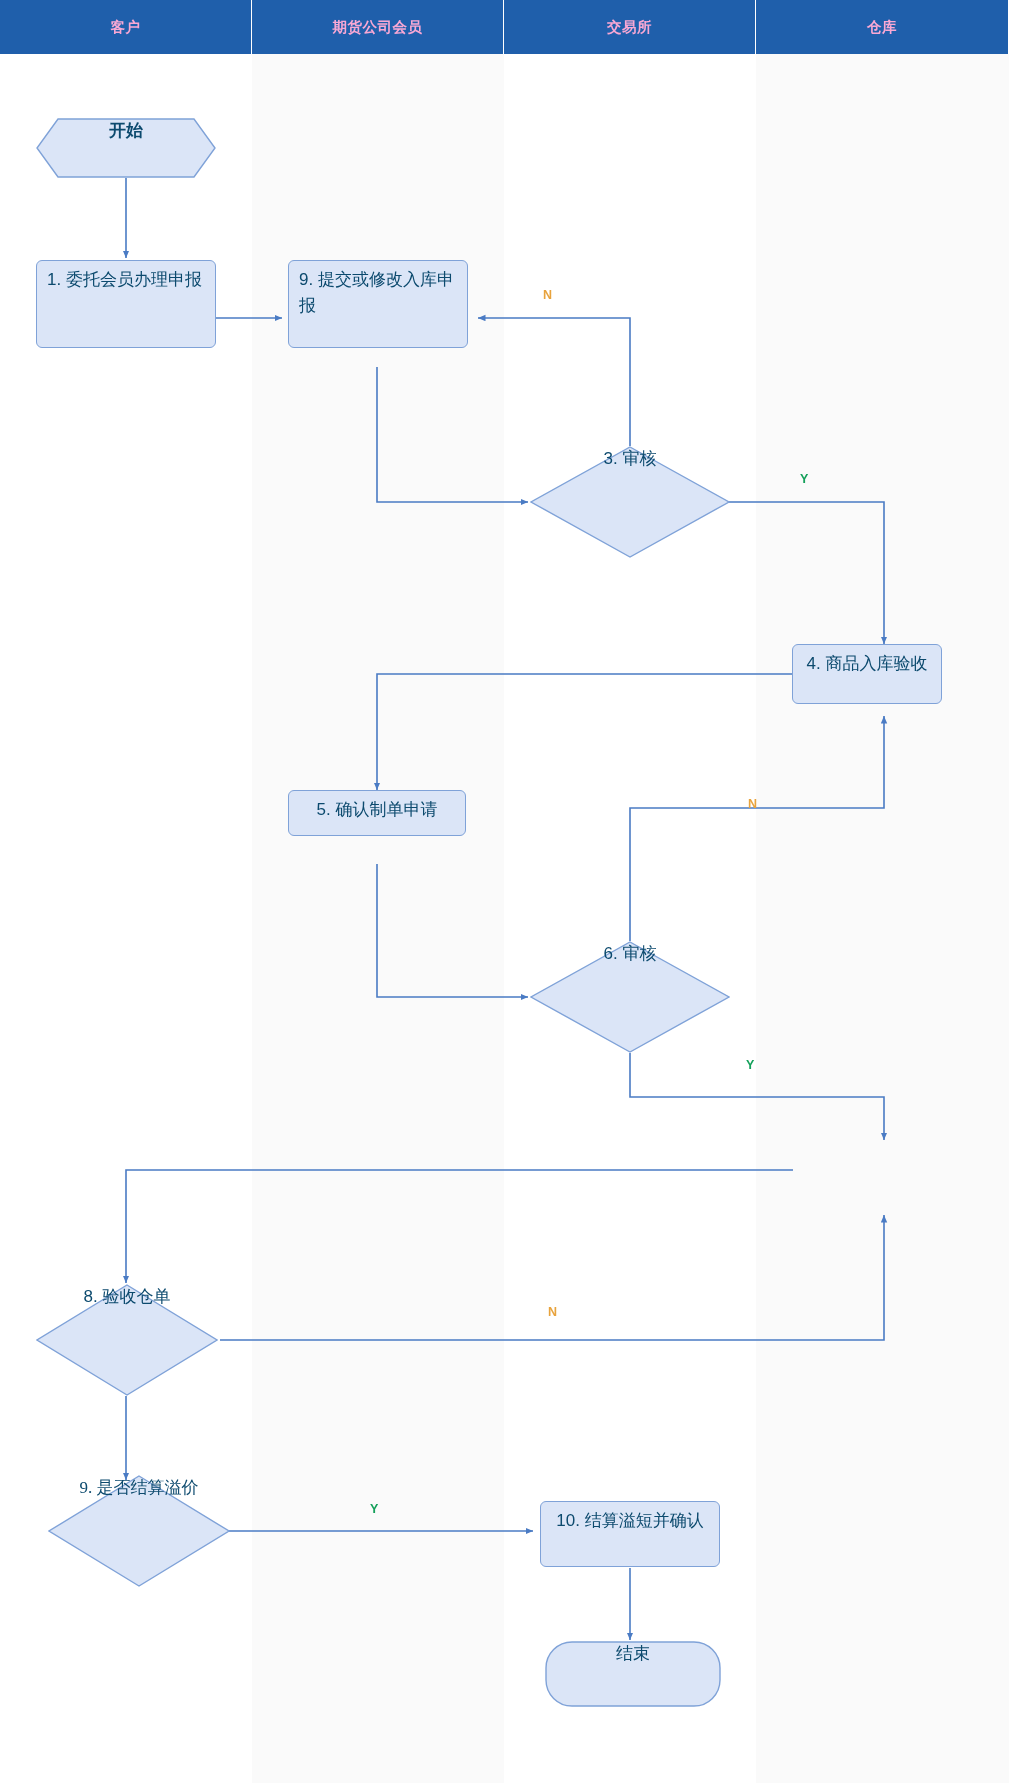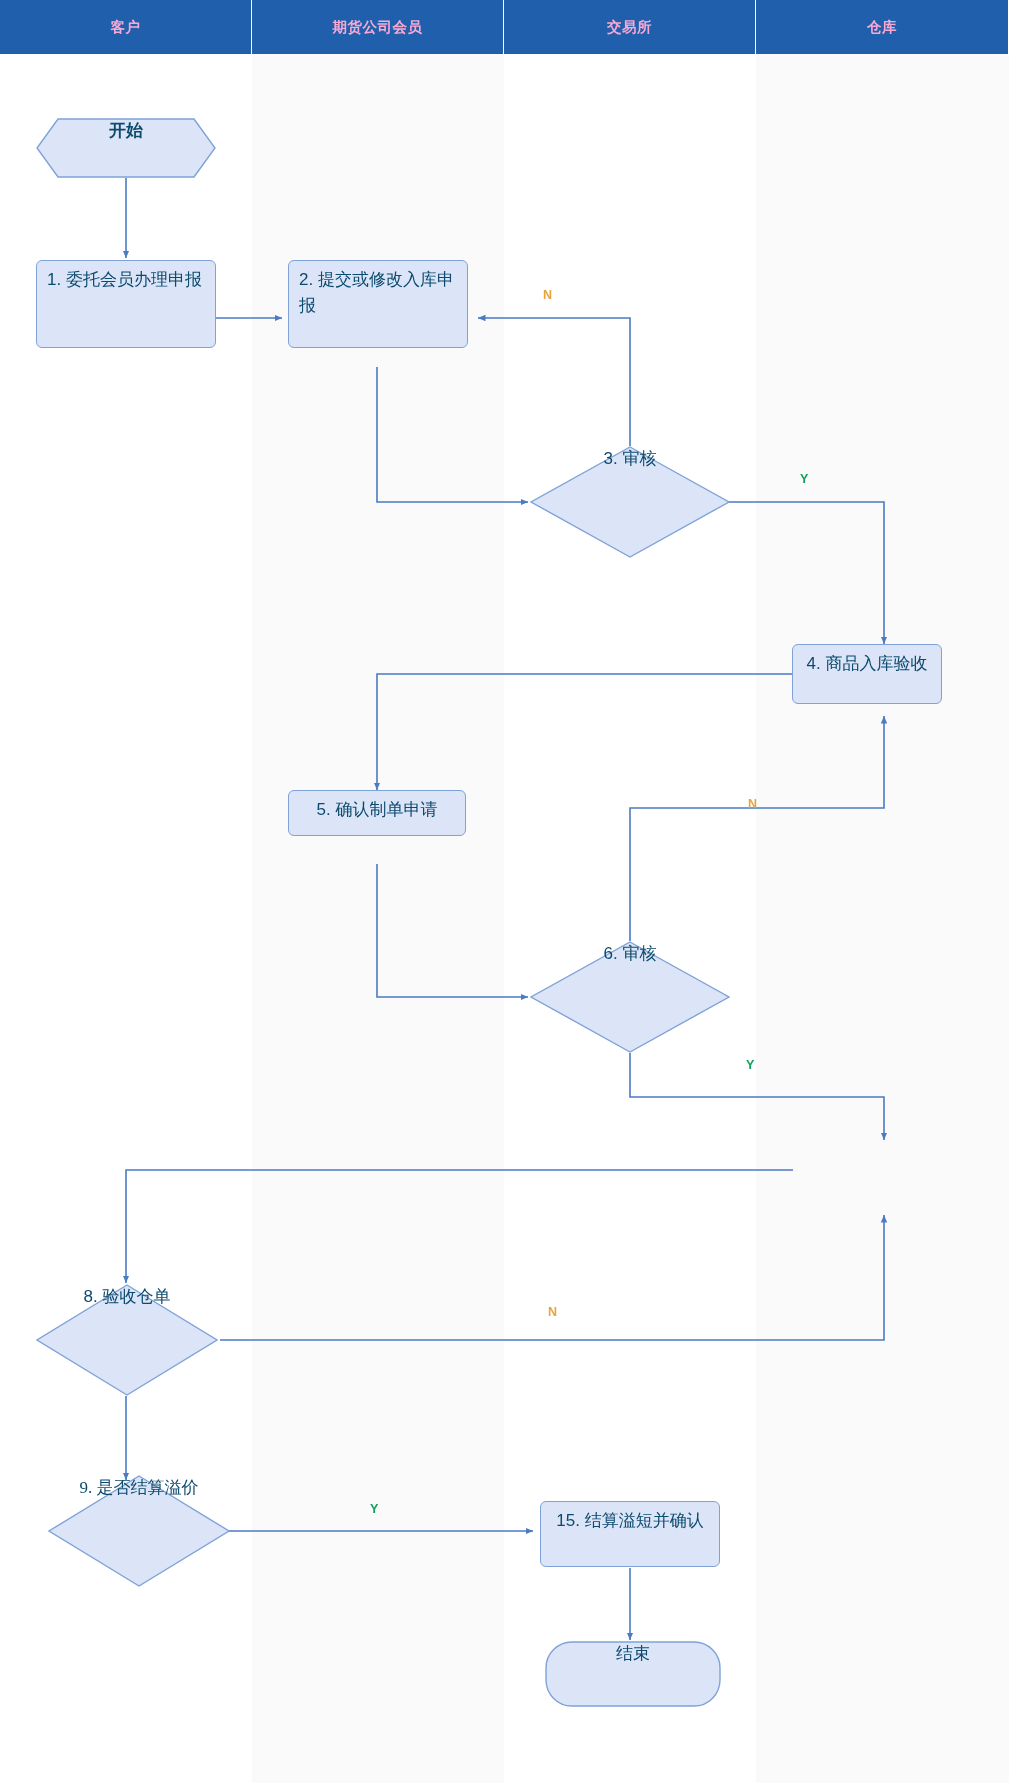--- a/index.html
+++ b/index.html
@@ -182,21 +182,21 @@
       <polygon points="22,1 158,1 179,30 158,59 22,59 1,30" fill="#dbe5f7" stroke="#7fa2d8" stroke-width="1.4"></polygon>
     </svg>
     <span class="inner">开始</span>
   </div>
 
   <div class="node process" style="left:36px;top:260px;width:180px;height:88px;">
     <span class="inner">1. 委托会员办理申报</span>
   </div>
 
   <div class="node process" style="left:288px;top:260px;width:180px;height:88px;">
-    <span class="inner">2. 提交或修改入库申报</span>
+    <span class="inner">9. 提交或修改入库申报</span>
   </div>
 
   <div class="node diamond" style="left:530px;top:446px;width:200px;height:112px;">
     <svg viewBox="0 0 200 112" preserveAspectRatio="none">
       <polygon points="100,1 199,56 100,111 1,56" fill="#dbe5f7" stroke="#7fa2d8" stroke-width="1.4"></polygon>
     </svg>
     <span class="inner">3. 审核</span>
   </div>
 
   <div class="node process center" style="left:792px;top:644px;width:150px;height:60px;">
@@ -223,21 +223,21 @@
   </div>
 
   <div class="node diamond" style="left:48px;top:1475px;width:182px;height:112px;font-family:Liberation Serif, serif;">
     <svg viewBox="0 0 182 112" preserveAspectRatio="none">
       <polygon points="91,1 181,56 91,111 1,56" fill="#dbe5f7" stroke="#7fa2d8" stroke-width="1.4"></polygon>
     </svg>
     <span class="inner">9. 是否结算溢价</span>
   </div>
 
   <div class="node process center" style="left:540px;top:1501px;width:180px;height:66px;">
-    <span class="inner">15. 结算溢短并确认</span>
+    <span class="inner">10. 结算溢短并确认</span>
   </div>
 
   <div class="node rounded" style="left:545px;top:1641px;width:176px;height:66px;">
     <svg viewBox="0 0 176 66" preserveAspectRatio="none">
       <rect x="1" y="1" width="174" height="64" rx="26" ry="26" fill="#dbe5f7" stroke="#7fa2d8" stroke-width="1.4"></rect>
     </svg>
     <span class="inner">结束</span>
   </div>
 
 </div>

